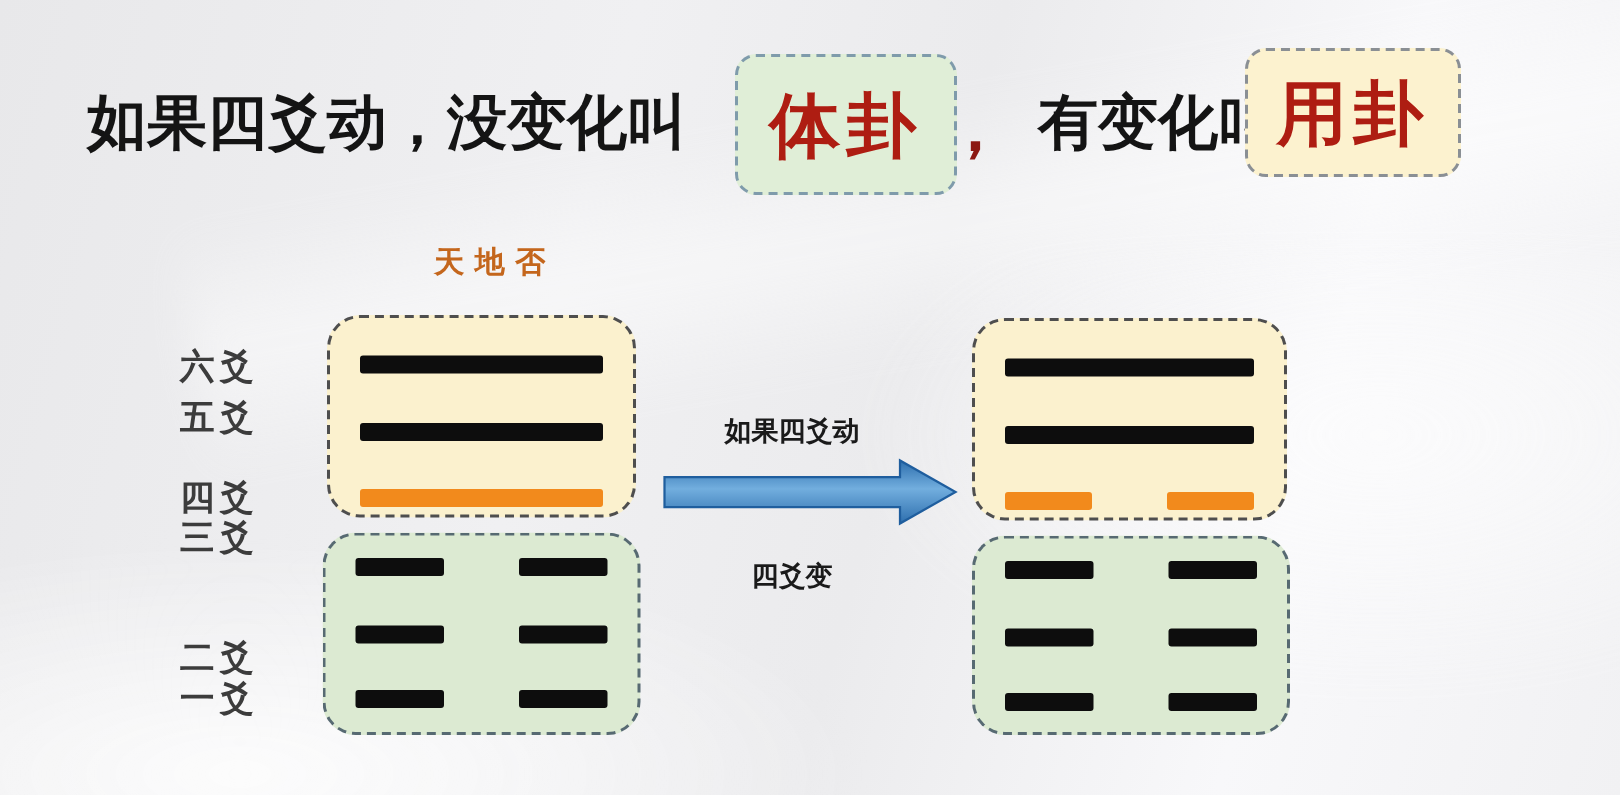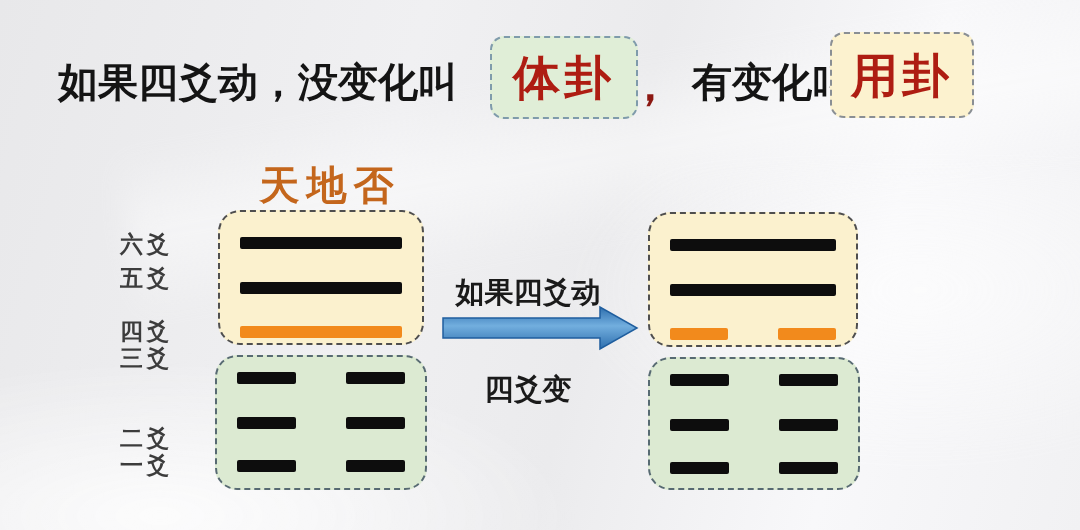--- a/index.html
+++ b/index.html
@@ -18,44 +18,44 @@
     filter:blur(12px);opacity:.7;pointer-events:none;}
 
   .hdr-text{position:absolute;font-weight:bold;color:#141414;font-size:40px;line-height:1;white-space:nowrap;}
   .hdr-prefix{left:58px;top:62px;letter-spacing:0px;}
   .hdr-middle{left:692px;top:62px;}
   .hdr-comma{position:absolute;left:628px;top:56px;font-size:44px;font-weight:bold;color:#8c1812;}
 
   .term-box{position:absolute;display:flex;align-items:center;justify-content:center;
     border-radius:14px;box-sizing:border-box;}
   .term-box .term{font-size:47px;font-weight:bold;color:#ae1d12;letter-spacing:4px;line-height:1;}
-  .ti-box{left:490px;top:36px;width:148px;height:83px;background:#e0eed7;border:2px dashed #7f9bab;}
+  .ti-box{left:490px;top:36px;width:148px;height:94px;background:#e0eed7;border:2px dashed #7f9bab;}
   .yong-box{left:830px;top:32px;width:144px;height:86px;background:#fcf2cf;border:2px dashed #8a8f94;}
 
-  .hex-title{position:absolute;font-size:40px;font-weight:bold;color:#c4661c;
+  .hex-title{position:absolute;font-size:20px;font-weight:bold;color:#c4661c;
     letter-spacing:7px;line-height:1;white-space:nowrap;text-align:center;}
   .title-left{left:235px;top:165px;width:190px;}
   .title-right{left:660px;top:168px;width:190px;}
 
   .trigram{position:absolute;box-sizing:border-box;border-radius:22px;}
   .upperL{left:218px;top:210px;width:206px;height:135px;background:#fbf1ce;border:2px dashed #4e4e4e;}
   .lowerL{left:215px;top:355px;width:212px;height:135px;background:#dcead2;border:2px dashed #576a72;}
   .upperR{left:648px;top:212px;width:210px;height:135px;background:#fbf1ce;border:2px dashed #4e4e4e;}
   .lowerR{left:648px;top:357px;width:212px;height:133px;background:#dcead2;border:2px dashed #576a72;}
 
   .yao-row{position:absolute;left:20px;right:20px;height:12px;border-radius:2px;}
   .upper .r0{top:25px}.upper .r1{top:70px}.upper .r2{top:114px}
   .lower .r0{top:15px}.lower .r1{top:60px}.lower .r2{top:103px}
   .yao-row.broken{display:flex;justify-content:space-between;background:none !important;}
   .yao-row .seg{width:35%;height:100%;border-radius:2px;}
 
   .yao-label{position:absolute;width:80px;text-align:left;right:auto;left:120px;
     font-size:23px;color:#3c3c3c;line-height:28px;height:28px;letter-spacing:3px;font-weight:bold;}
 
-  .arrow-label{position:absolute;font-size:29px;color:#1a1a1a;line-height:1;white-space:nowrap;
+  .arrow-label{position:absolute;font-size:18px;color:#1a1a1a;line-height:1;white-space:nowrap;
     text-align:center;width:200px;font-weight:bold;}
   .arrow-label-top{left:428px;top:278px;}
   .arrow-label-bottom{left:428px;top:350px;margin-top:25px;}
   .arrow-wrap{position:absolute;left:442px;top:305px;width:198px;height:46px;}
 </style>
 </head>
 <body>
 
 <div class="stage">
   <div class="swoosh1"></div>

